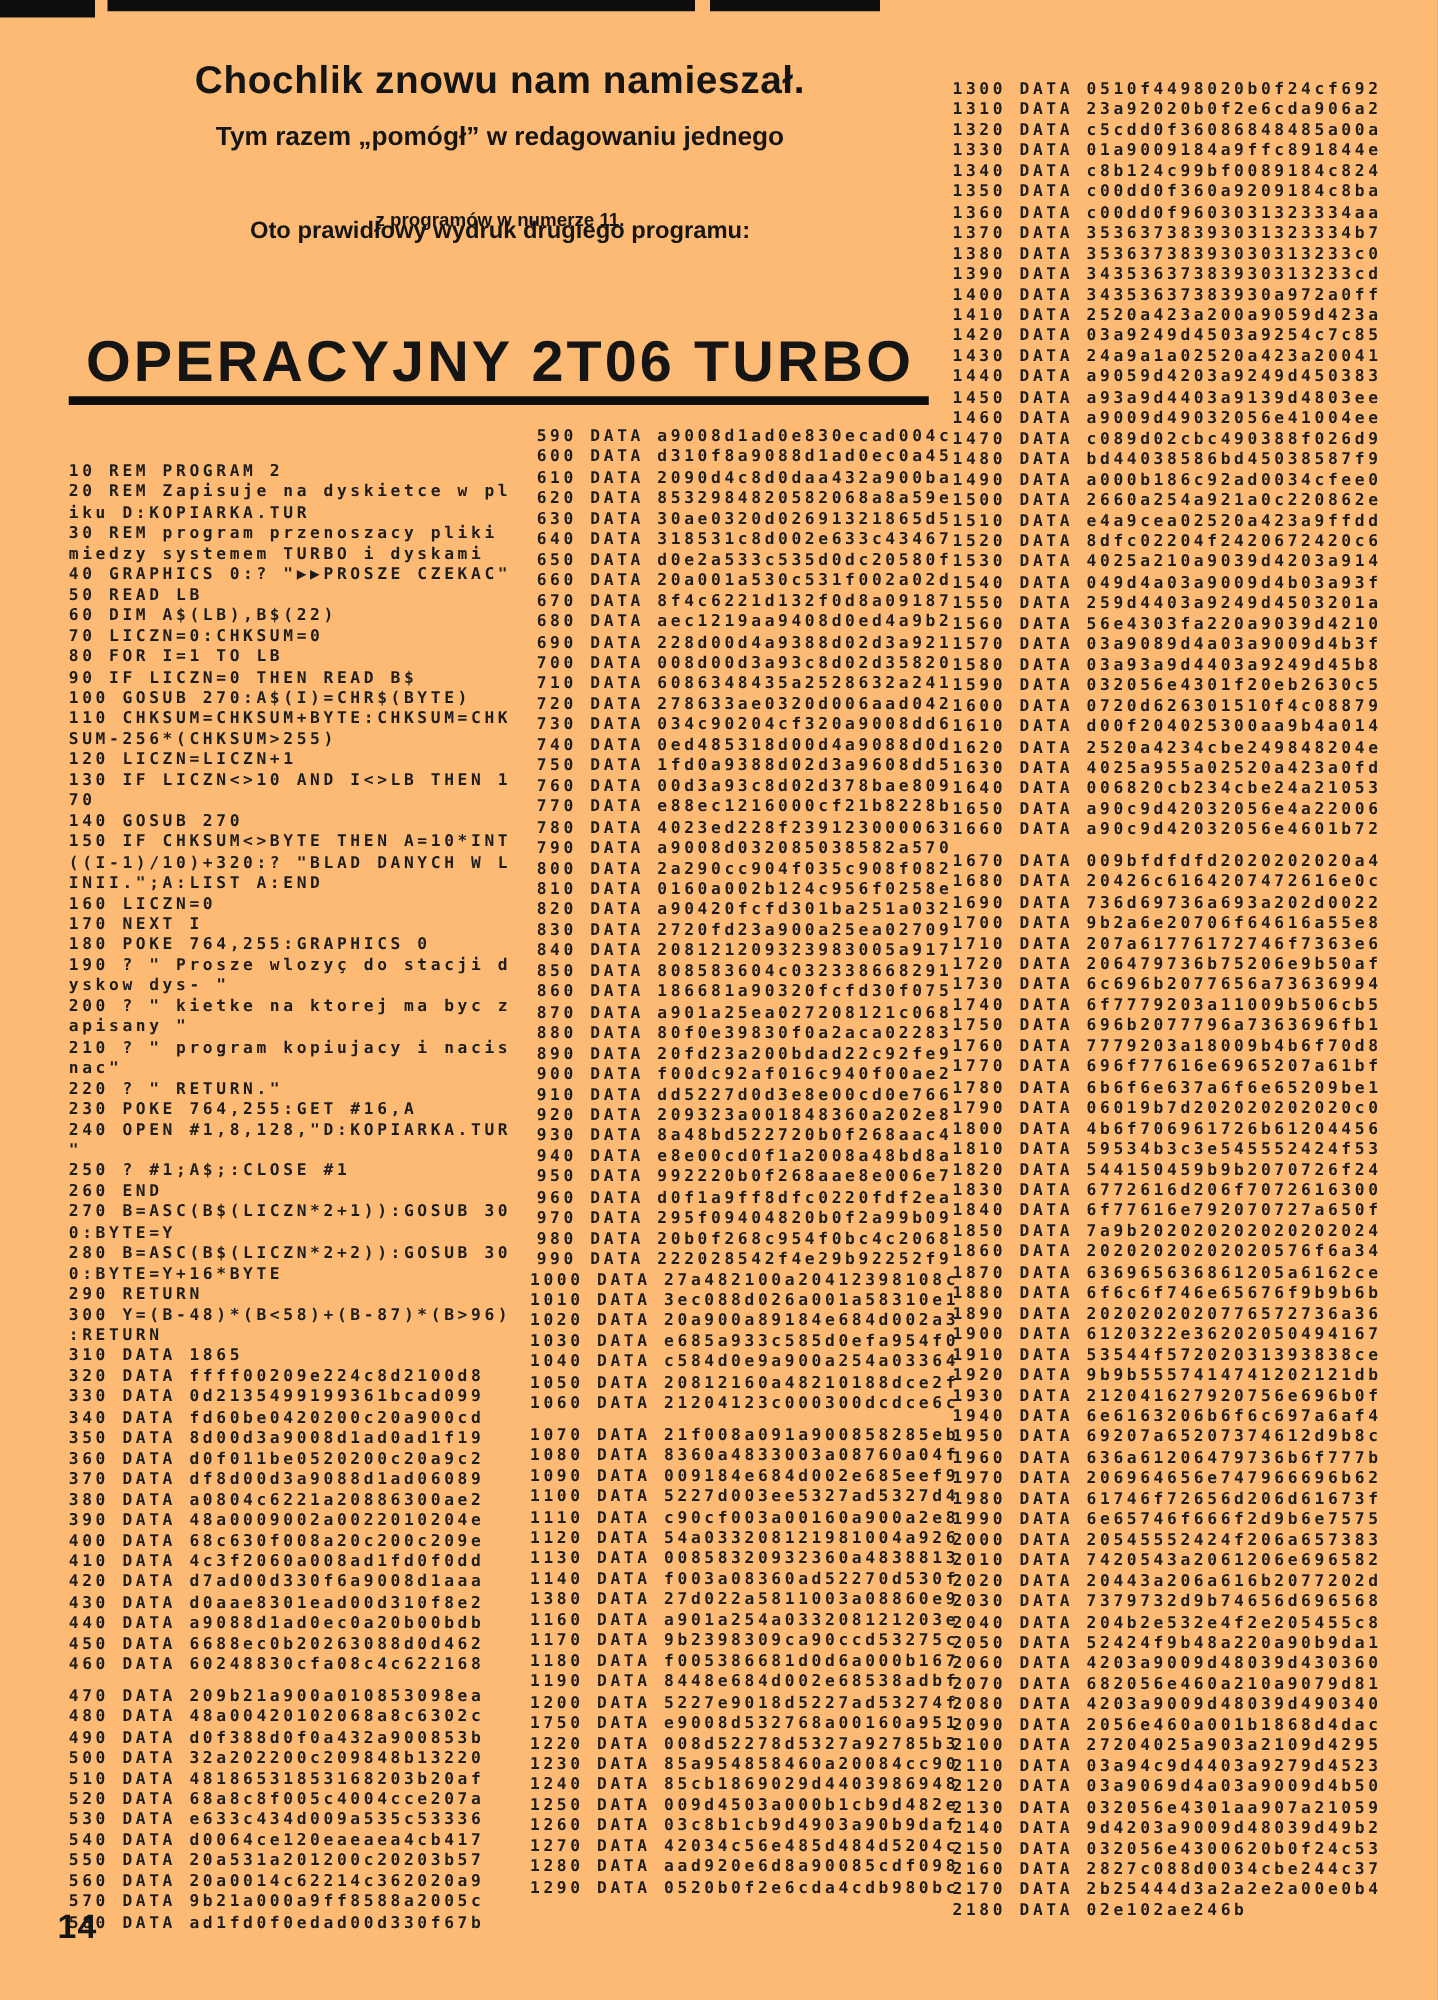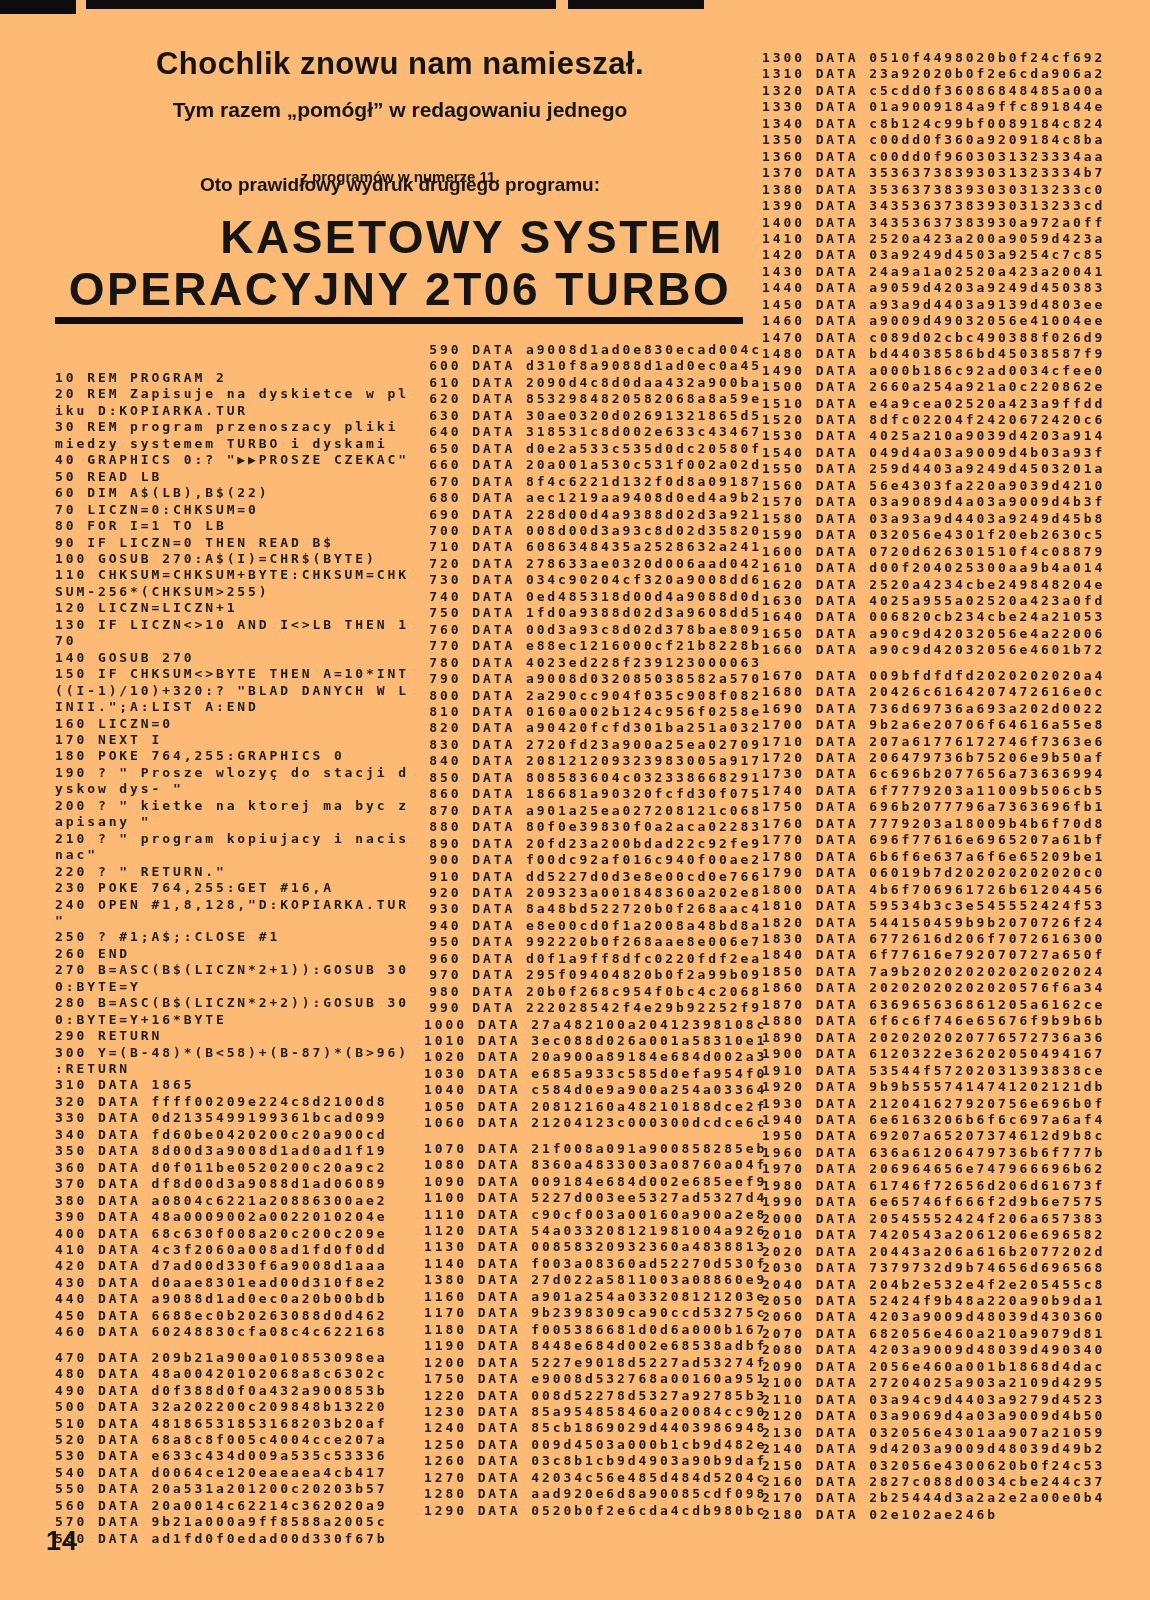--- a/index.html
+++ b/index.html
@@ -14,37 +14,36 @@
   .lead{top:174px;font-size:19px;font-weight:bold;}
   .title1{top:210px;font-size:46px;font-weight:900;letter-spacing:2.5px;transform:translateX(72px);}
   .title2{top:262px;font-size:46px;font-weight:900;letter-spacing:2.5px;}
   .rule{position:absolute;left:55px;top:317px;width:688px;height:7px;background:#0d0d0d;}
   .col{position:absolute;}
   .col .row{white-space:pre;font-family:"DejaVu Sans Mono",monospace;font-weight:bold;
             font-size:13px;line-height:16.45px;letter-spacing:2.9px;color:#1d1d1d;}
   .col .gap{height:9px;}
   #col1{left:55px;top:342px;margin-top:28px;}
   #col2{left:424px;top:342px;text-align:center;}
-  #col3{left:762px;top:50px;}
+  #col3{left:762px;top:64px;}
   .pagenum{position:absolute;left:46px;top:1526px;font-size:27px;font-weight:bold;letter-spacing:1px;}
 </style>
 </head>
 <body>
 
 <div class="page">
 
   <div class="topbar" style="left:0;top:0;width:76px;height:14px"></div>
   <div class="topbar" style="left:86px;top:0;width:470px;height:9px"></div>
   <div class="topbar" style="left:568px;top:0;width:136px;height:9px"></div>
 
   <div class="hdr headline">Chochlik znowu nam namieszał.</div>
   <div class="hdr subline1">Tym razem „pomógł” w redagowaniu jednego</div>
   <div class="hdr subline2">z programów w numerze 11.</div>
   <div class="hdr lead">Oto prawidłowy wydruk drugiego programu:</div>
-  <div class="hdr title1">KASETOWY SYSTEM</div>
   <div class="hdr title2">OPERACYJNY 2T06 TURBO</div>
   <div class="rule"></div>
 
   <div class="col" id="col1">
       <div class="row">10 REM PROGRAM 2</div>
       <div class="row">20 REM Zapisuje na dyskietce w pl</div>
       <div class="row">iku D:KOPIARKA.TUR</div>
       <div class="row">30 REM program przenoszacy pliki</div>
       <div class="row">miedzy systemem TURBO i dyskami</div>
       <div class="row">40 GRAPHICS 0:? "▶▶PROSZE CZEKAC"</div>

